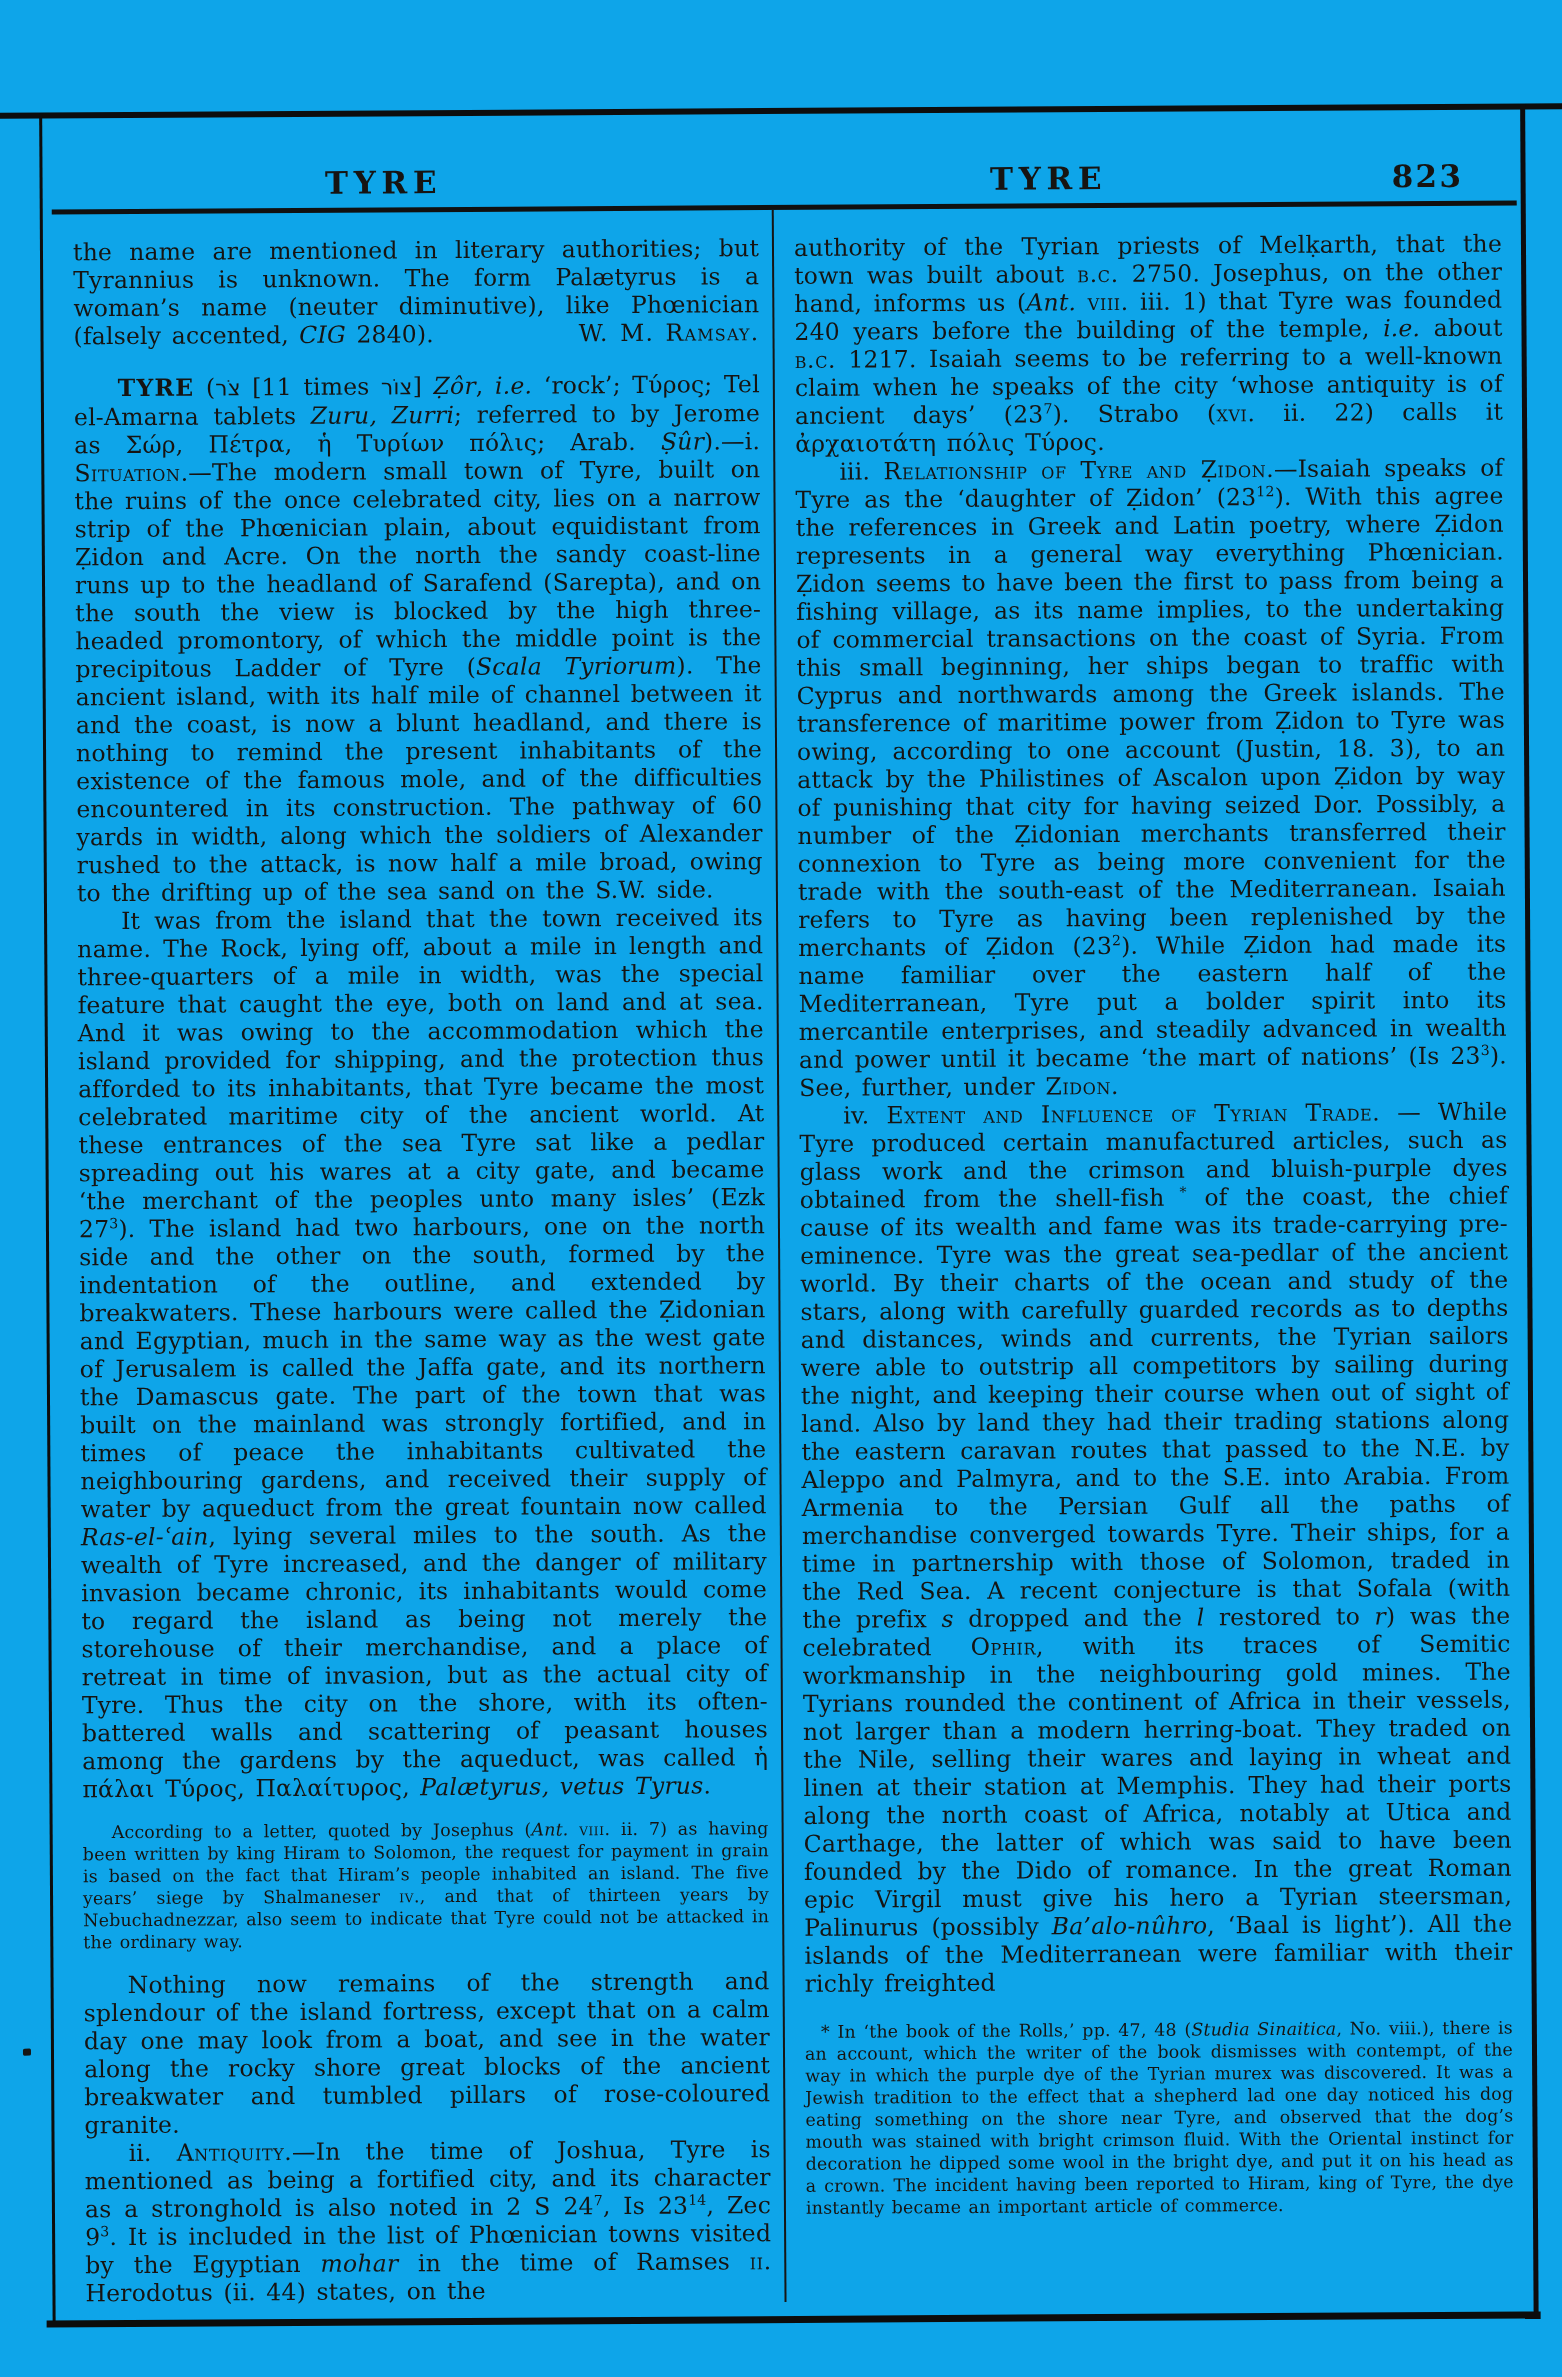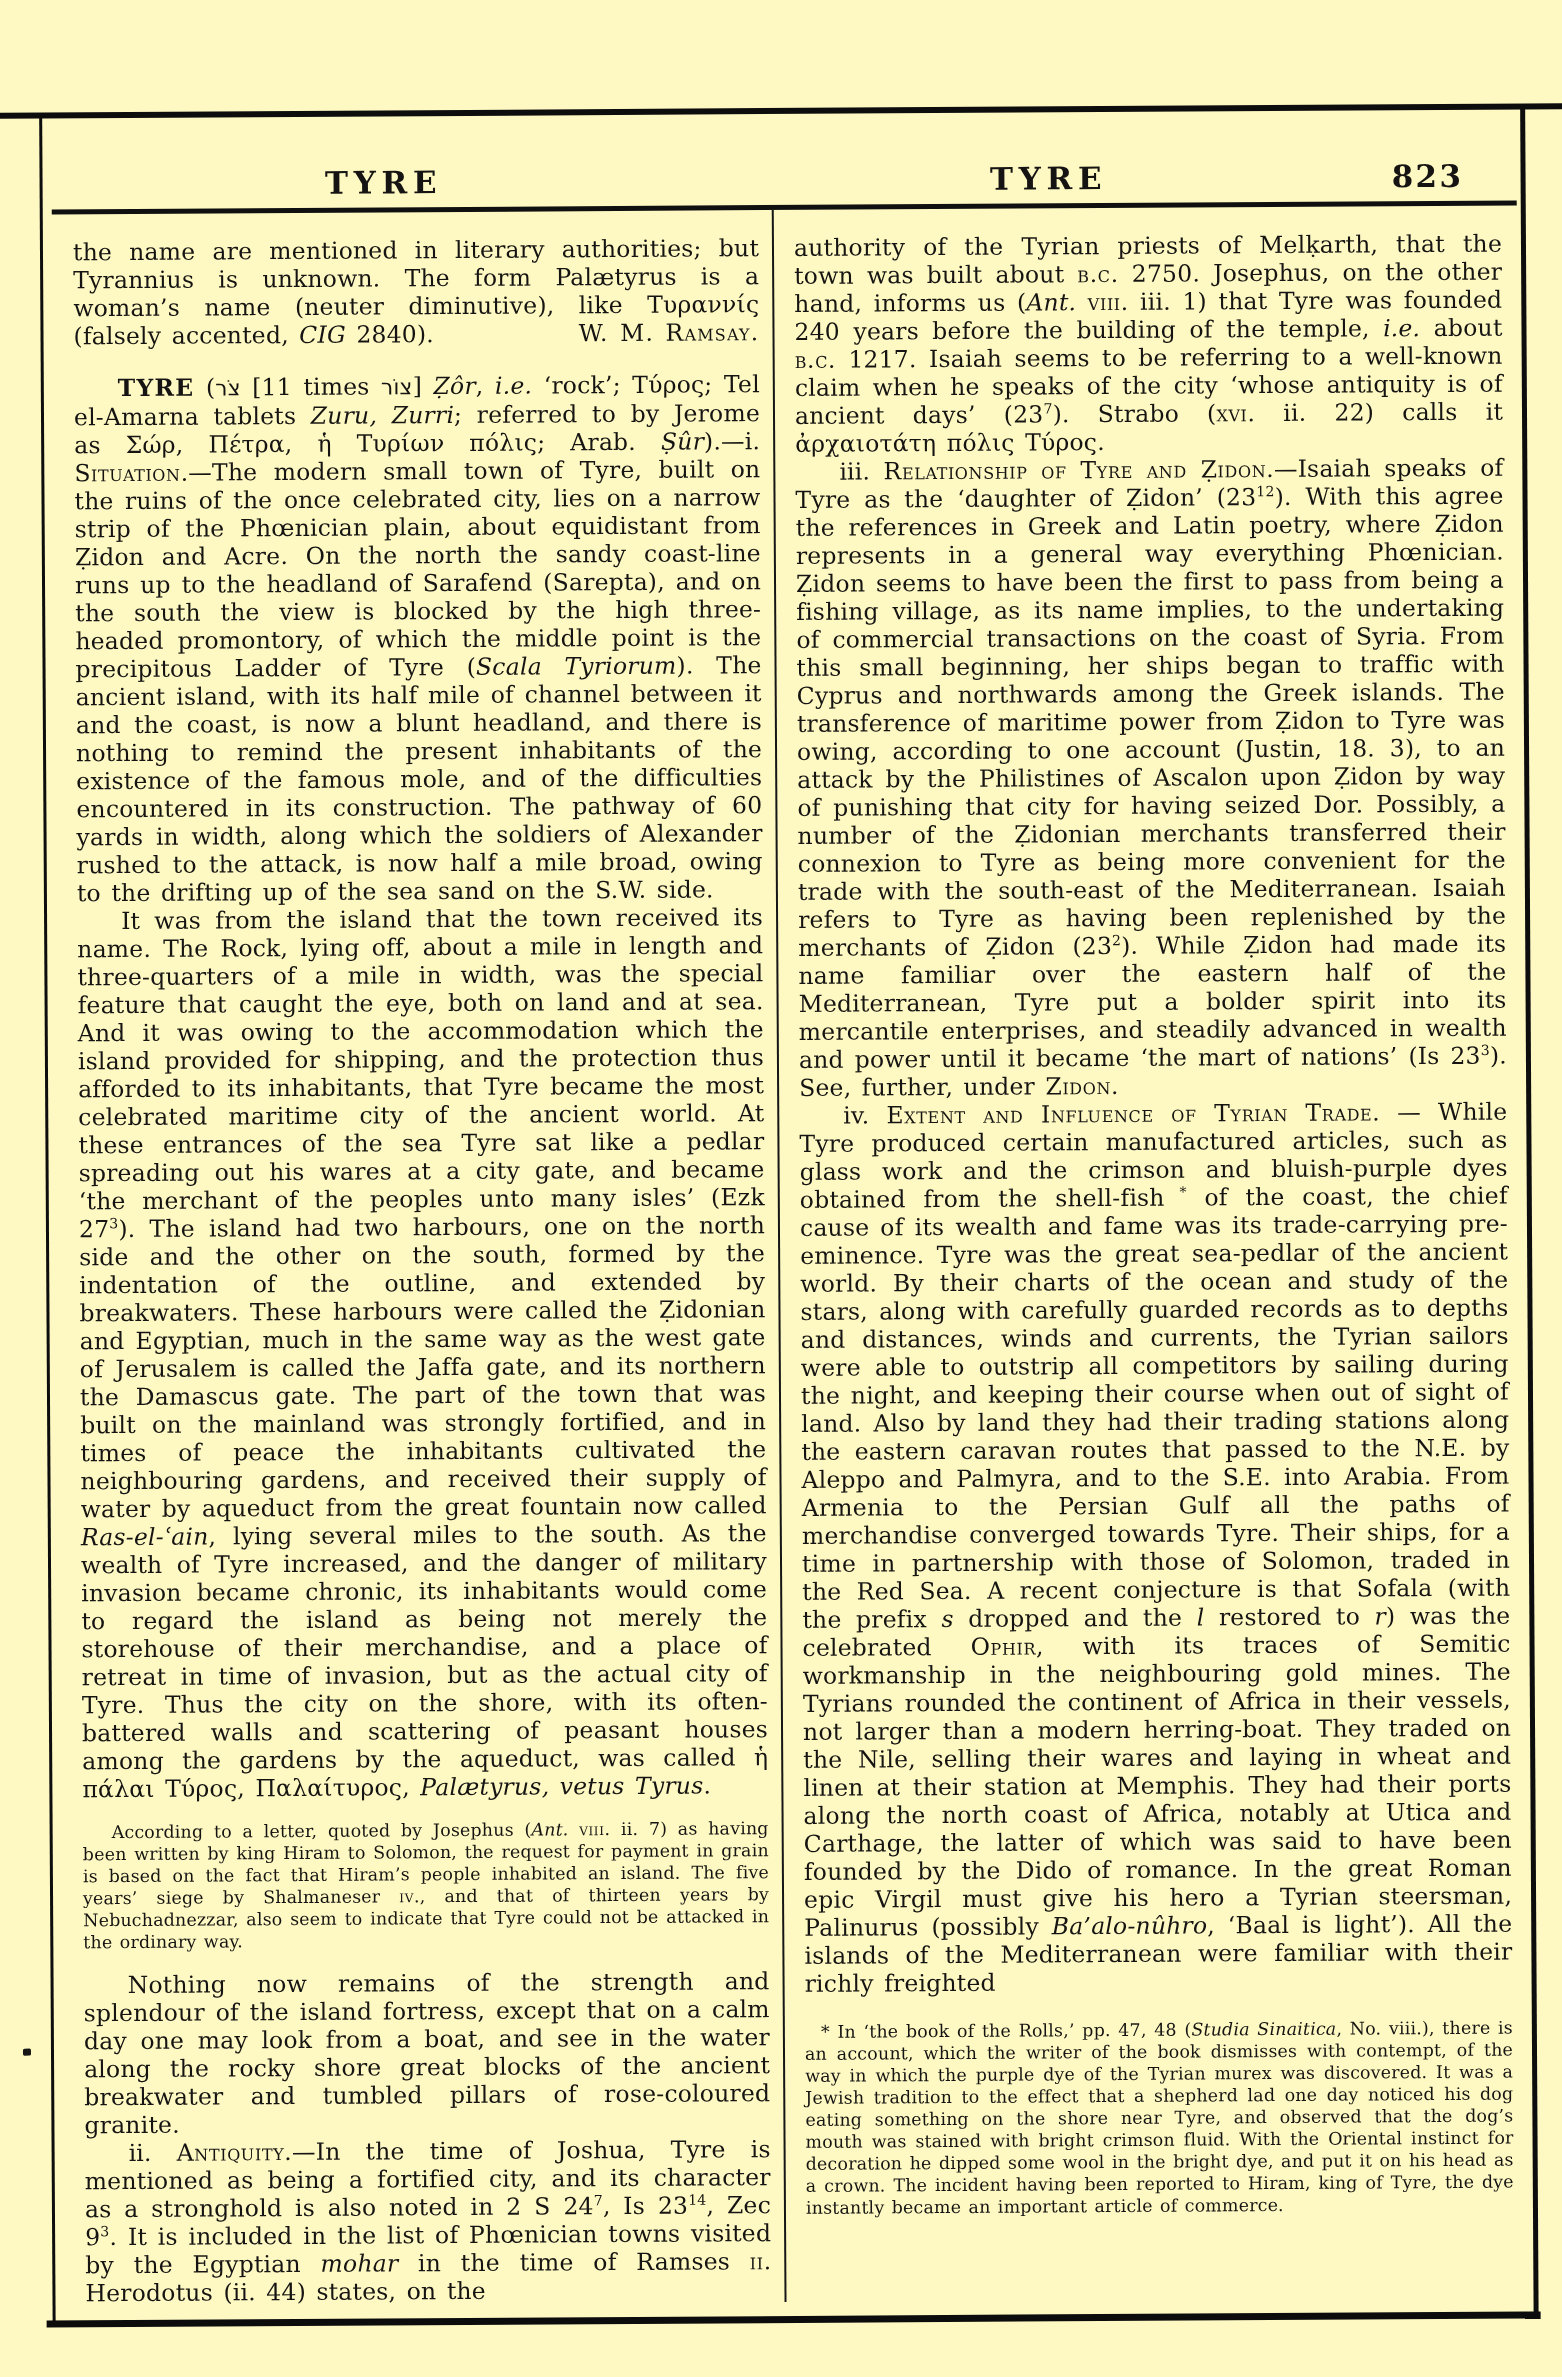--- a/index.html
+++ b/index.html
@@ -1,18 +1,18 @@
 <!DOCTYPE html>
 <html style="font-size:13px"><head>
 <meta charset="utf-8">
 <style>
   html,body { margin:0; padding:0; background:#ffffff; }
   body { width:1562px; height:2377px; position:relative; overflow:hidden;
          font-family:"DejaVu Serif","Liberation Serif",serif; color:#161412; }
-  .page { position:absolute; inset:0; background:#fef9c3; }
+  .page { position:absolute; inset:0; background:#0ea5e9; }
   .scan { position:absolute; left:0; top:0; width:1562px; height:2377px;
           transform:rotate(-0.35deg); transform-origin:50% 45%; }
 
   
   .rule-top     { position:absolute; left:-9.7px; top:108px; width:1585px; height:5.7px; background:#0d0d0d; }
   .rule-header  { position:absolute; left:57px;  top:205px; width:1465px; height:4.9px; background:#101010; }
   .border-left  { position:absolute; left:45px;  top:109px; width:3.2px;  height:2212px; background:#0d0d0d; }
   .border-right { position:absolute; left:1526px;top:109px; width:4.9px;  height:2212px; background:#0d0d0d; }
   .rule-bottom  { position:absolute; left:39px;  top:2316px; width:1494px; height:6.5px; background:#0c0c0c; }
   .divider      { position:absolute; left:777px; top:210px; width:2.4px; height:2092px; background:#161616; }
@@ -60,21 +60,21 @@
     <div class="running-head ht-right">TYRE</div>
     <div class="running-head page-num">823</div>
 
     <div class="rule-header"></div>
     <div class="divider"></div>
     <div class="border-left"></div>
     <div class="border-right"></div>
     <div class="rule-bottom"></div>
 
     <div class="col col-left">
-        <p class="para"><span>the name are mentioned in literary authorities; but Tyrannius is unknown.  The form </span><span class="seg-g">Palætyrus</span><span> is a woman’s name (neuter diminutive), like </span><span class="seg-g">Τυραννίς</span><span> (falsely accented, </span><span class="seg-i">CIG</span><span> 2840).</span><span class="seg-sig">W. M. Ramsay.</span></p>
+        <p class="para"><span>the name are mentioned in literary authorities; but Tyrannius is unknown.  The form </span><span class="seg-g">Palætyrus</span><span> is a woman’s name (neuter diminutive), like </span><span class="seg-g">Phœnician</span><span> (falsely accented, </span><span class="seg-i">CIG</span><span> 2840).</span><span class="seg-sig">W. M. Ramsay.</span></p>
         <p class="para indent gap-before"><span class="seg-b">TYRE</span><span> (</span><span class="seg-he">צֹר</span><span> [11 times </span><span class="seg-he">צוֹר</span><span>] </span><span class="seg-i">Ẓôr</span><span>, </span><span class="seg-i">i.e.</span><span> ‘rock’; </span><span class="seg-g">Τύρος</span><span>; Tel el-Amarna tablets </span><span class="seg-i">Zuru, Zurri</span><span>; referred to by Jerome as </span><span class="seg-g">Σώρ, Πέτρα, ἡ Τυρίων πόλις</span><span>; Arab. </span><span class="seg-i">Ṣûr</span><span>).—i. </span><span class="seg-sc">Situation</span><span>.—The modern small town of Tyre, built on the ruins of the once celebrated city, lies on a narrow strip of the Phœnician plain, about equidistant from Ẓidon and Acre.  On the north the sandy coast-line runs up to the headland of Sarafend (Sarepta), and on the south the view is blocked by the high three-headed promontory, of which the middle point is the precipitous Ladder of Tyre (</span><span class="seg-i">Scala Tyriorum</span><span>).  The ancient island, with its half mile of channel between it and the coast, is now a blunt headland, and there is nothing to remind the present inhabitants of the existence of the famous mole, and of the difficulties encountered in its construction.  The pathway of 60 yards in width, along which the soldiers of Alexander rushed to the attack, is now half a mile broad, owing to the drifting up of the sea sand on the S.W. side.</span></p>
         <p class="para indent"><span>It was from the island that the town received its name.  The Rock, lying off, about a mile in length and three-quarters of a mile in width, was the special feature that caught the eye, both on land and at sea.  And it was owing to the accommodation which the island provided for shipping, and the protection thus afforded to its inhabitants, that Tyre became the most celebrated maritime city of the ancient world.  At these entrances of the sea Tyre sat like a pedlar spreading out his wares at a city gate, and became ‘the merchant of the peoples unto many isles’ (Ezk 27</span><span class="seg-sup">3</span><span>).  The island had two harbours, one on the north side and the other on the south, formed by the indentation of the outline, and extended by breakwaters.  These harbours were called the Ẓidonian and Egyptian, much in the same way as the west gate of Jerusalem is called the Jaffa gate, and its northern the Damascus gate.  The part of the town that was built on the mainland was strongly fortified, and in times of peace the inhabitants cultivated the neighbouring gardens, and received their supply of water by aqueduct from the great fountain now called </span><span class="seg-i">Ras-el-ʿain</span><span>, lying several miles to the south.  As the wealth of Tyre increased, and the danger of military invasion became chronic, its inhabitants would come to regard the island as being not merely the storehouse of their merchandise, and a place of retreat in time of invasion, but as the actual city of Tyre.  Thus the city on the shore, with its often-battered walls and scattering of peasant houses among the gardens by the aqueduct, was called </span><span class="seg-g">ἡ πάλαι Τύρος, Παλαίτυρος</span><span>, </span><span class="seg-i">Palætyrus, vetus Tyrus</span><span>.</span></p>
         <p class="para small indent"><span>According to a letter, quoted by Josephus (</span><span class="seg-i">Ant.</span><span> </span><span class="seg-sc">viii</span><span>. ii. 7) as having been written by king Hiram to Solomon, the request for payment in grain is based on the fact that Hiram’s people inhabited an island.  The five years’ siege by Shalmaneser </span><span class="seg-sc">iv</span><span>., and that of thirteen years by Nebuchadnezzar, also seem to indicate that Tyre could not be attacked in the ordinary way.</span></p>
         <p class="para indent"><span>Nothing now remains of the strength and splendour of the island fortress, except that on a calm day one may look from a boat, and see in the water along the rocky shore great blocks of the ancient breakwater and tumbled pillars of rose-coloured granite.</span></p>
         <p class="para indent"><span>ii. </span><span class="seg-sc">Antiquity</span><span>.—In the time of Joshua, Tyre is mentioned as being a fortified city, and its character as a stronghold is also noted in 2 S 24</span><span class="seg-sup">7</span><span>, Is 23</span><span class="seg-sup">14</span><span>, Zec 9</span><span class="seg-sup">3</span><span>.  It is included in the list of Phœnician towns visited by the Egyptian </span><span class="seg-i">mohar</span><span> in the time of Ramses </span><span class="seg-sc">ii</span><span>.  Herodotus (ii. 44) states, on the</span></p>
       </div>
     <div class="col col-right">
         <p class="para"><span>authority of the Tyrian priests of Melḳarth, that the town was built about </span><span class="seg-sc">b.c.</span><span> 2750.  Josephus, on the other hand, informs us (</span><span class="seg-i">Ant.</span><span> </span><span class="seg-sc">viii</span><span>. iii. 1) that Tyre was founded 240 years before the building of the temple, </span><span class="seg-i">i.e.</span><span> about </span><span class="seg-sc">b.c.</span><span> 1217.  Isaiah seems to be referring to a well-known claim when he speaks of the city ‘whose antiquity is of ancient days’ (23</span><span class="seg-sup">7</span><span>).  Strabo (</span><span class="seg-sc">xvi</span><span>. ii. 22) calls it </span><span class="seg-g">ἀρχαιοτάτη πόλις Τύρος</span><span>.</span></p>
         <p class="para indent"><span>iii. </span><span class="seg-sc">Relationship of Tyre and Ẓidon</span><span>.—Isaiah speaks of Tyre as the ‘daughter of Ẓidon’ (23</span><span class="seg-sup">12</span><span>).  With this agree the references in Greek and Latin poetry, where Ẓidon represents in a general way everything Phœnician.  Ẓidon seems to have been the first to pass from being a fishing village, as its name implies, to the undertaking of commercial transactions on the coast of Syria.  From this small beginning, her ships began to traffic with Cyprus and northwards among the Greek islands.  The transference of maritime power from Ẓidon to Tyre was owing, according to one account (Justin, 18. 3), to an attack by the Philistines of Ascalon upon Ẓidon by way of punishing that city for having seized Dor.  Possibly, a number of the Ẓidonian merchants transferred their connexion to Tyre as being more convenient for the trade with the south-east of the Mediterranean.  Isaiah refers to Tyre as having been replenished by the merchants of Ẓidon (23</span><span class="seg-sup">2</span><span>).  While Ẓidon had made its name familiar over the eastern half of the Mediterranean, Tyre put a bolder spirit into its mercantile enterprises, and steadily advanced in wealth and power until it became ‘the mart of nations’ (Is 23</span><span class="seg-sup">3</span><span>).  See, further, under </span><span class="seg-sc">Zidon</span><span>.</span></p>
         <p class="para indent"><span>iv. </span><span class="seg-sc">Extent and Influence of Tyrian Trade</span><span>. — While Tyre produced certain manufactured articles, such as glass work and the crimson and bluish-purple dyes obtained from the shell-fish</span><span class="seg-sup"> *</span><span> of the coast, the chief cause of its wealth and fame was its trade-carrying pre-eminence.  Tyre was the great sea-pedlar of the ancient world.  By their charts of the ocean and study of the stars, along with carefully guarded records as to depths and distances, winds and currents, the Tyrian sailors were able to outstrip all competitors by sailing during the night, and keeping their course when out of sight of land.  Also by land they had their trading stations along the eastern caravan routes that passed to the N.E. by Aleppo and Palmyra, and to the S.E. into Arabia.  From Armenia to the Persian Gulf all the paths of merchandise converged towards Tyre.  Their ships, for a time in partnership with those of Solomon, traded in the Red Sea.  A recent conjecture is that Sofala (with the prefix </span><span class="seg-i">s</span><span> dropped and the </span><span class="seg-i">l</span><span> restored to </span><span class="seg-i">r</span><span>) was the celebrated </span><span class="seg-sc">Ophir</span><span>, with its traces of Semitic workmanship in the neighbouring gold mines.  The Tyrians rounded the continent of Africa in their vessels, not larger than a modern herring-boat.  They traded on the Nile, selling their wares and laying in wheat and linen at their station at Memphis.  They had their ports along the north coast of Africa, notably at Utica and Carthage, the latter of which was said to have been founded by the Dido of romance.  In the great Roman epic Virgil must give his hero a Tyrian steersman, Palinurus (possibly </span><span class="seg-i">Ba’alo-nûhro</span><span>, ‘Baal is light’).  All the islands of the Mediterranean were familiar with their richly freighted</span></p>

